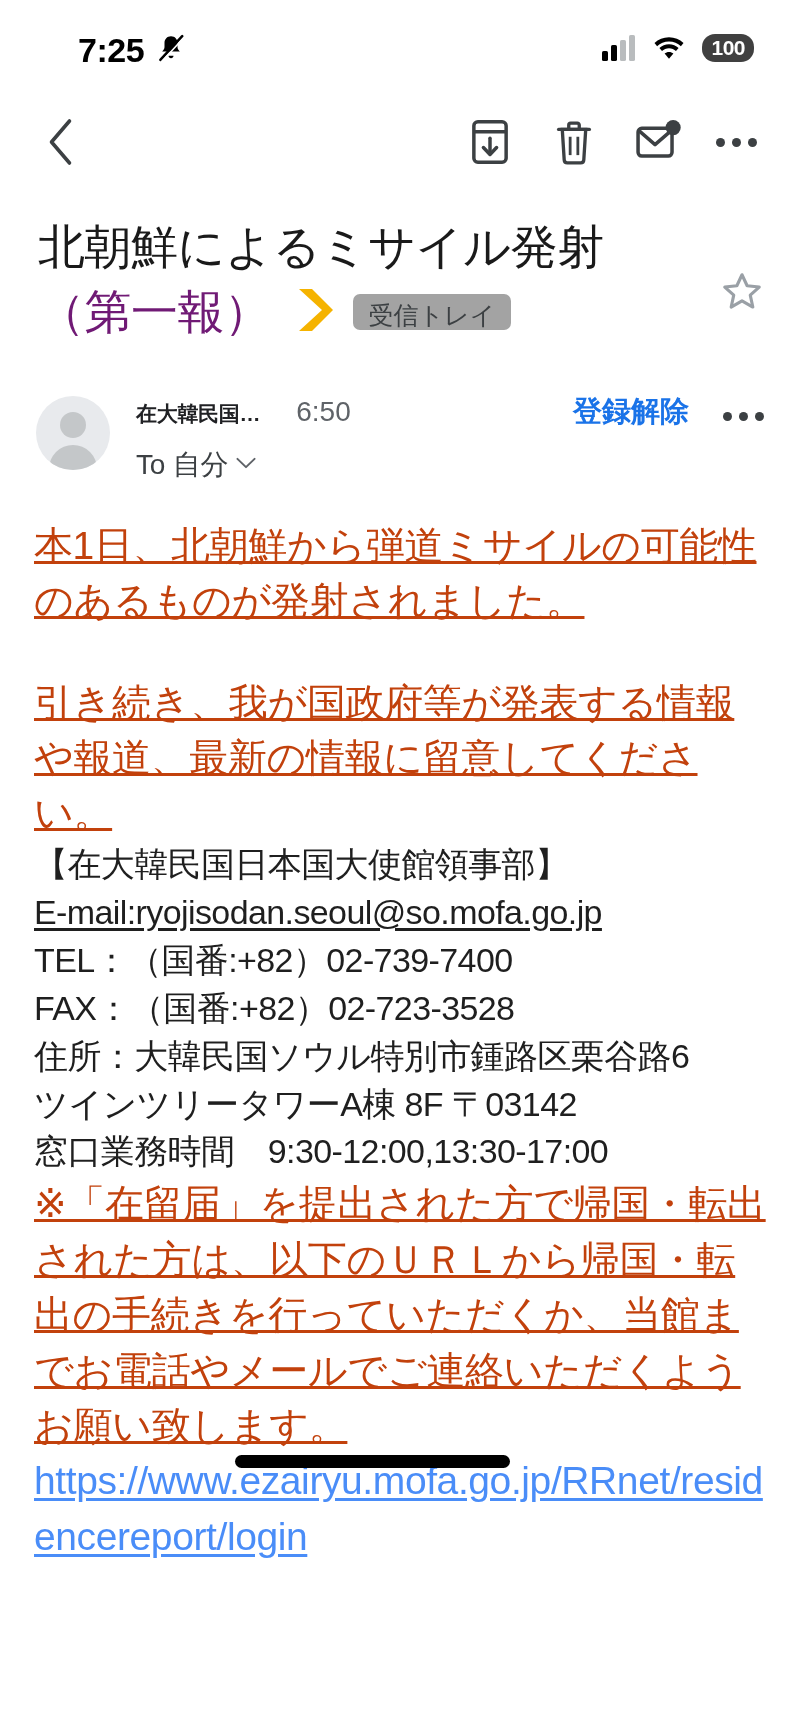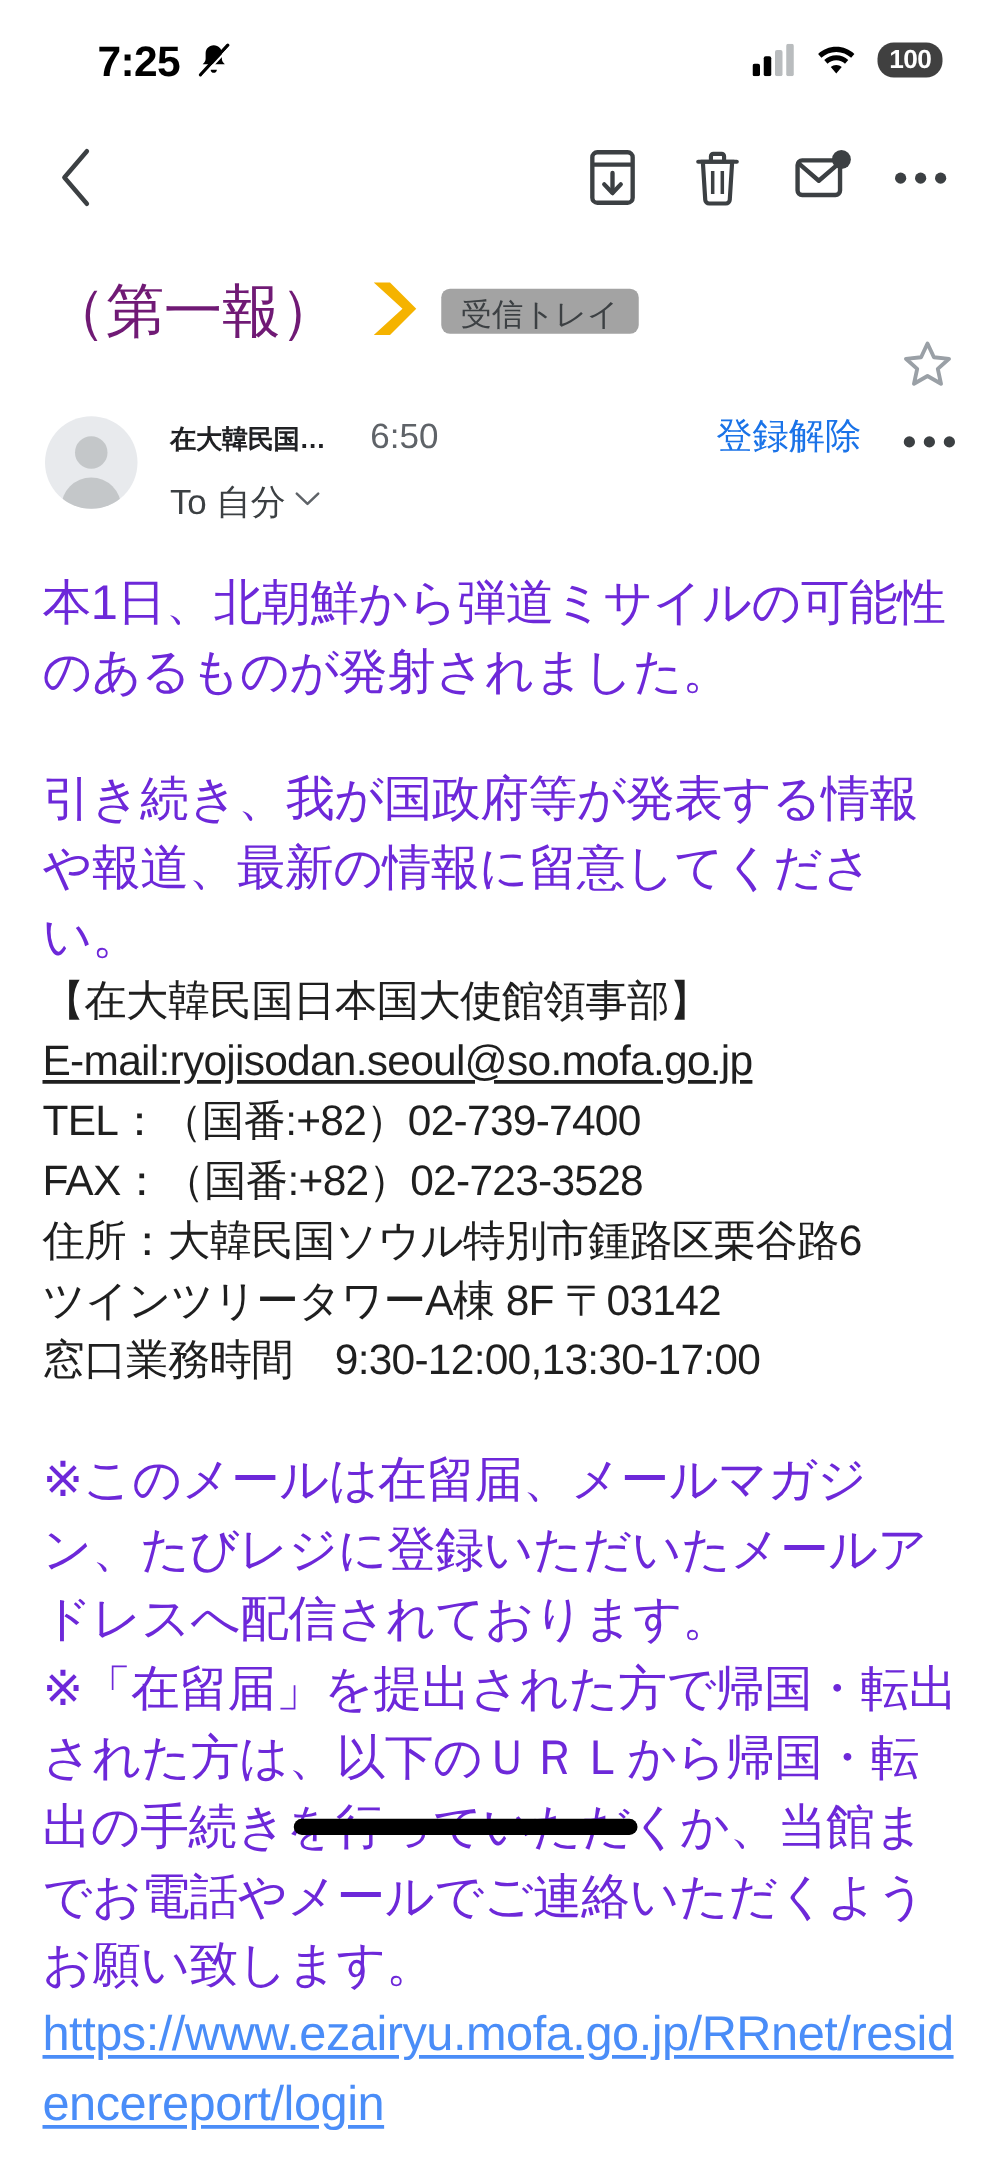--- a/index.html
+++ b/index.html
@@ -166,21 +166,21 @@
     font-size: 28px;
     color: #5f6368;
     margin-left: 36px;
     white-space: nowrap;
   }
   .unsubscribe {
     font-size: 29px;
     color: #1a73e8;
     margin-left: auto;
     white-space: nowrap;
-    font-weight: 400;
+    font-weight: 700;
   }
   .sender-more { margin-left: 34px; padding-top: 6px; }
   .to-row {
     display: flex;
     align-items: center;
     gap: 8px;
     margin-top: 14px;
   }
   .to-text {
     font-size: 28px;
@@ -188,24 +188,25 @@
     letter-spacing: -0.2px;
   }
 
   
   .body-wrap {
     padding: 34px 34px 0 34px;
   }
   .p {
     font-size: 39px;
     line-height: 1.42;
-    color: #6d28d9;
+    color: #c2410c;
     letter-spacing: -0.4px;
     white-space: pre-wrap;
     word-break: break-all;
+    text-decoration: underline;
   }
   .p.gap-lg { margin-top: 46px; }
   .p.gap-md { margin-top: 44px; }
   .link {
     color: #4a8df8;
     text-decoration: underline;
     text-underline-offset: 4px;
     word-break: break-all;
   }
   .sig-line {
@@ -298,20 +299,21 @@
     <div class="tb-btn more">
       <span class="dots-h">
           <i></i>
           <i></i>
           <i></i>
         </span>
     </div>
   </div>
 
   <div class="subject-block">
+    <div class="subject-line">北朝鮮によるミサイル発射</div>
     <div class="subject-row2">
       <span class="subject-tail">（第一報）</span>
       <span class="important-chevron">
         <svg width="38" height="46" viewBox="0 0 19 23">
           <path d="M1 1 L12.5 11.5 L1 22 L7.5 22 L18 11.5 L7.5 1 Z" fill="#f5b300"></path>
         </svg>
       </span>
       <span class="label-chip">受信トレイ</span>
     </div>
     <span class="star-icon">
@@ -355,19 +357,18 @@
     <div class="p gap-lg">引き続き、我が国政府等が発表する情報や報道、最新の情報に留意してください。</div>
 
     <div class="sig-line gap-xl">【在大韓民国日本国大使館領事部】</div>
     <div class="sig-line link">E-mail:ryojisodan.seoul@so.mofa.go.jp</div>
     <div class="sig-line">TEL：（国番:+82）02-739-7400</div>
     <div class="sig-line">FAX：（国番:+82）02-723-3528</div>
     <div class="sig-line">住所：大韓民国ソウル特別市鍾路区栗谷路6</div>
     <div class="sig-line">ツインツリータワーA棟 8F 〒03142</div>
     <div class="sig-line">窓口業務時間　9:30-12:00,13:30-17:00</div>
 
-    <div class="p gap-md">※このメールは在留届、メールマガジン、たびレジに登録いただいたメールアドレスへ配信されております。</div>
     <div class="p">※「在留届」を提出された方で帰国・転出された方は、以下のＵＲＬから帰国・転出の手続きを行っていただくか、当館までお電話やメールでご連絡いただくようお願い致します。</div>
     <div class="p link">https://www.ezairyu.mofa.go.jp/RRnet/residencereport/login</div>
   </div>
 
   <div class="redaction-bar"></div>
 </div>
 
 </body></html>

